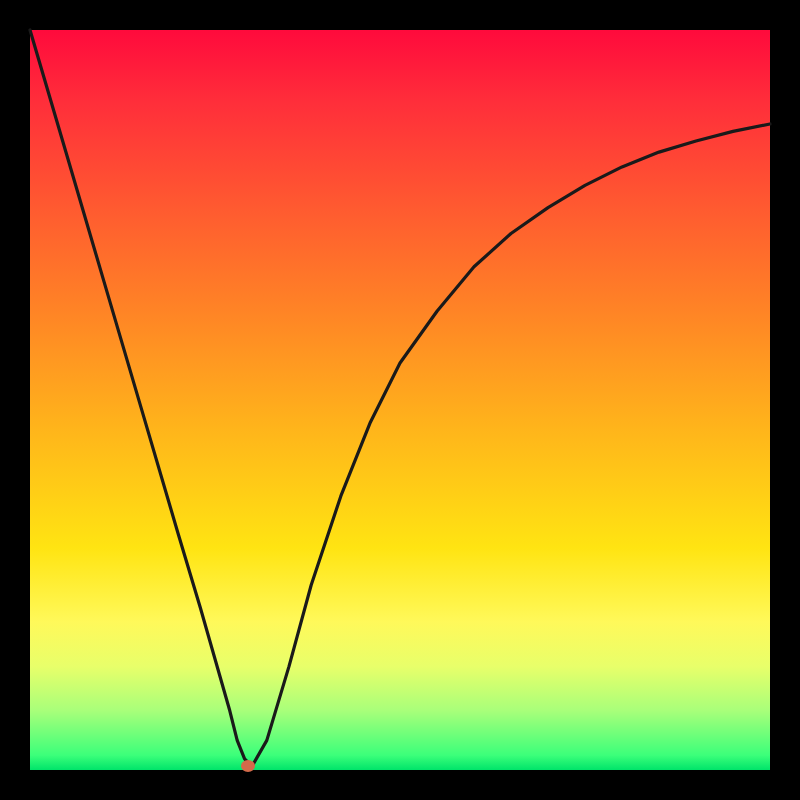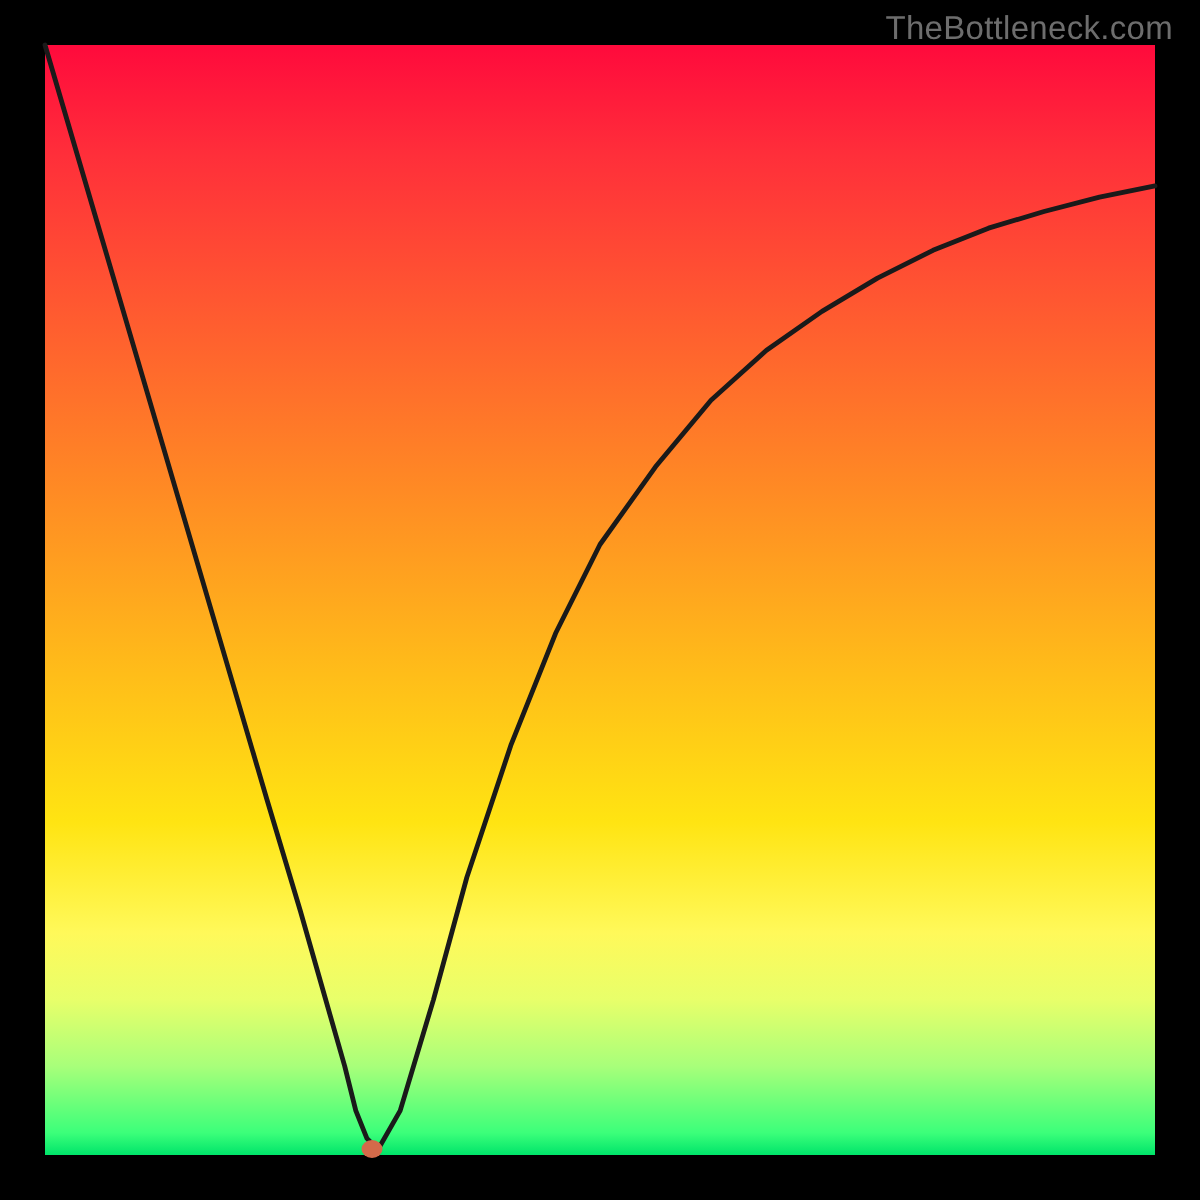--- a/index.html
+++ b/index.html
@@ -50,14 +50,13 @@
 </head>
 <body>
 
 <div class="frame">
   <div class="plot-area">
     <svg class="curve" viewBox="0 0 740 740" preserveAspectRatio="none">
       <path id="curve-path" fill="none" stroke="#1a1a1a" stroke-width="3.2" stroke-linejoin="round" stroke-linecap="round" d="M0.00 0.00 L37.00 125.80 L74.00 251.60 L111.00 377.40 L148.00 503.20 L170.20 577.20 L185.00 629.00 L199.80 680.80 L207.20 710.40 L214.60 728.90 L222.00 736.30 L236.80 710.40 L259.00 636.40 L281.20 555.00 L310.80 466.20 L340.40 392.20 L370.00 333.00 L407.00 281.20 L444.00 236.80 L481.00 203.50 L518.00 177.60 L555.00 155.40 L592.00 136.90 L629.00 122.10 L666.00 111.00 L703.00 101.38 L740.00 93.98 "></path>
     </svg>
     <div class="marker" id="marker" style="left: 218.3px; top: 736.3px; background: rgb(212, 106, 74);"></div>
   </div>
-  <div class="watermark">TheBottleneck.com</div>
 </div>
 
 </body></html>

